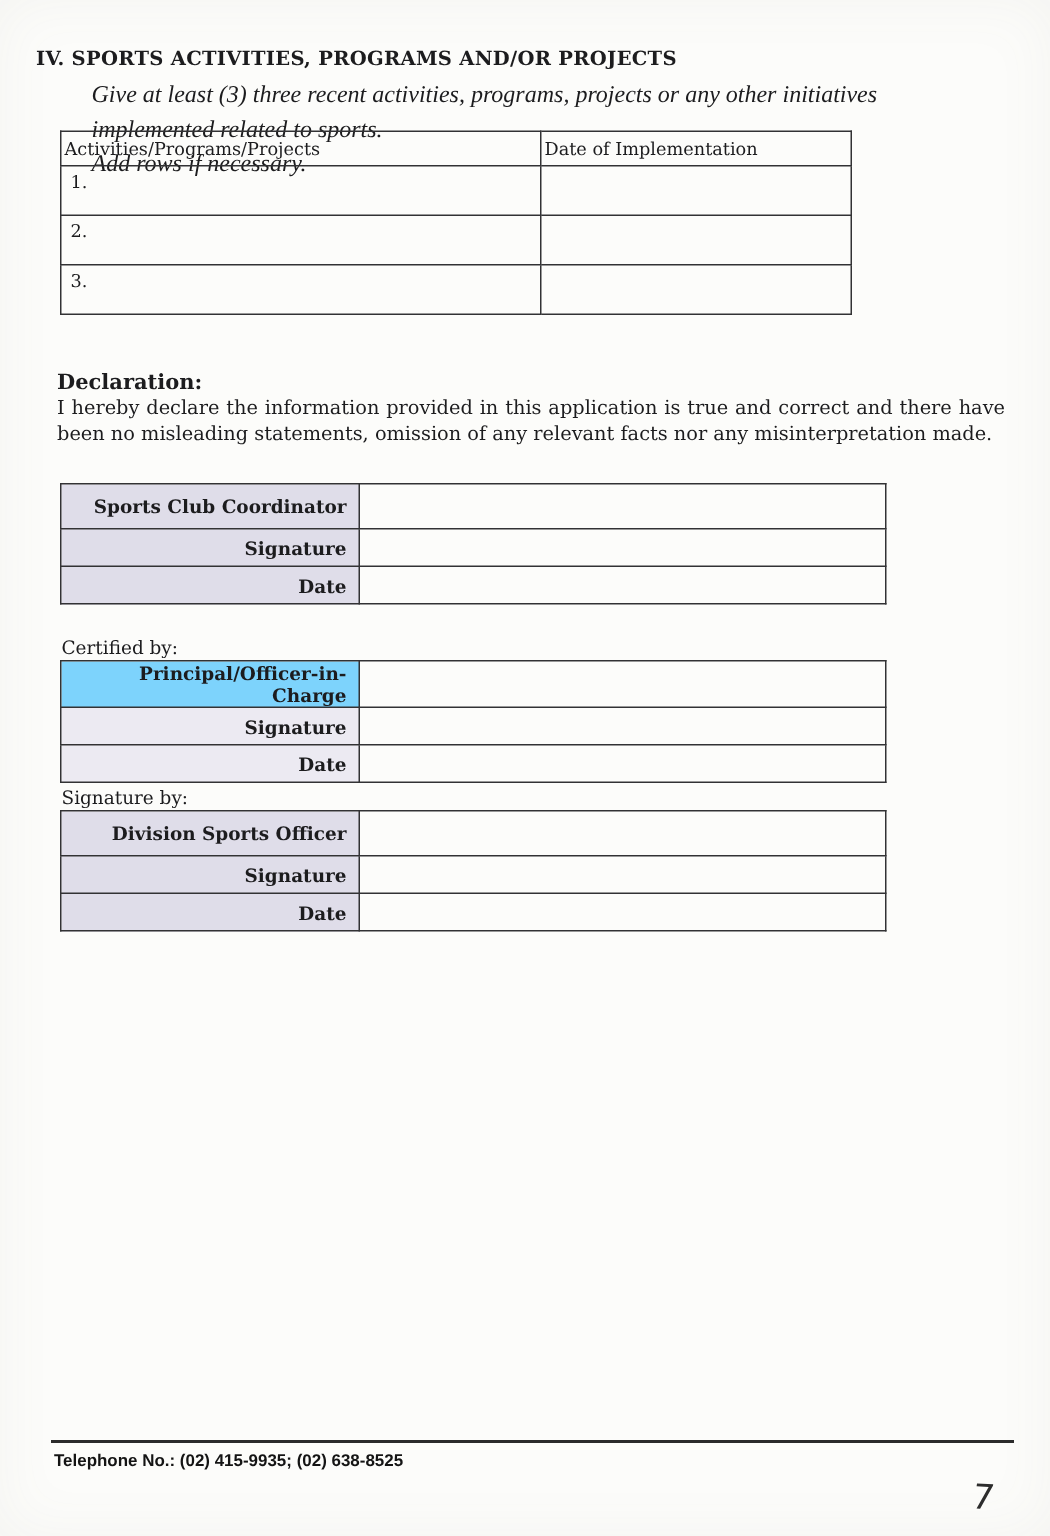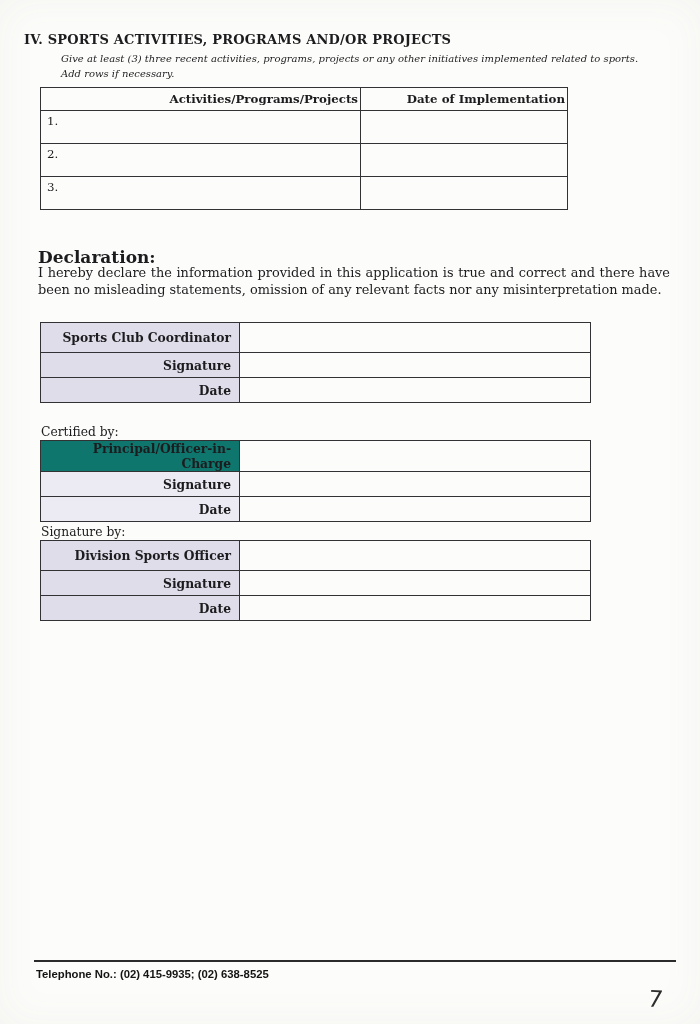--- a/index.html
+++ b/index.html
@@ -9,48 +9,48 @@
     background:#fcfcfa; color:#1c1c1e;
     font-family:"DejaVu Serif", serif; overflow:hidden;
     box-shadow: inset 0 0 40px rgba(120,115,105,0.06);
   }
   .heading {
     position:absolute; left:24px; top:32px;
     font-size:13px; font-weight:bold; letter-spacing:0.2px; white-space:nowrap;
   }
   .note {
     position:absolute; left:61px; top:52px; width:600px;
-    font-style:italic; font-size:10px; line-height:1.45;
+    font-style:italic; font-size:16px; line-height:1.45;font-family:Liberation Serif, serif;
   }
   .acts-table {
     position:absolute; left:40px; top:87px; width:527px;
     border-collapse:collapse; table-layout:fixed;
   }
   .acts-table th, .acts-table td { border:1.4px solid #323234; }
   .acts-table th {
-    font-weight:bold; font-size:11.8px; height:20px;
-    text-align:right; padding:1px 2px;
+    font-weight:normal; font-size:11.8px; height:20px;
+    text-align:left; padding:1px 2px;
   }
   .acts-table td { height:26px; font-size:11.8px; vertical-align:top; padding:3px 6px; }
   .col-activity { width:320px; }
   .col-date { width:207px; }
 
   .sig-block { position:absolute; left:40px; width:530px; }
   .sig-caption { font-size:12.3px; margin:0 0 1px 1px; }
   .sig-table { border-collapse:collapse; width:530px; table-layout:fixed; }
   .sig-table td { border:1.4px solid #323234; }
   .sig-table .lbl {
     width:182px; text-align:right; padding:0 8px;
     font-weight:bold; font-size:12.3px;
   }
   .sig-table .val { width:348px; }
   .sig-table tr.r1 td { height:27px; }
   .sig-table tr.r2 td, .sig-table tr.r3 td { height:22px; }
 
-  .decl-heading { position:absolute; left:38px; top:247px; font-size:17px; font-weight:bold; }
+  .decl-heading { position:absolute; left:38px; top:247px; font-size:14px; font-weight:bold; }
   .decl-body {
     position:absolute; left:38px; top:264px; width:632px;
     font-size:12.9px; line-height:1.33; text-align:justify;
   }
 
   .footer-rule { position:absolute; left:34px; top:960px; width:642px; height:2px; background:#2b2b2b; }
   .footer-text {
     position:absolute; left:36px; top:966px;
     font-family:"Liberation Sans", sans-serif; font-weight:bold;
     font-size:11.3px; line-height:1.55; color:#141414;
@@ -120,21 +120,21 @@
         </tr>
       </tbody>
     </table>
   </div>
 
   <div class="sig-block" style="top:425px">
     <div class="sig-caption">Certified by:</div>
     <table class="sig-table">
       <tbody>
         <tr class="r1">
-          <td class="lbl" style="background-color: #0f766e;">Principal/Officer-in-Charge</td>
+          <td class="lbl" style="background-color: #7dd3fc;">Principal/Officer-in-Charge</td>
           <td class="val"></td>
         </tr>
         <tr class="r2">
           <td class="lbl" style="background-color: rgb(236, 234, 242);">Signature</td>
           <td class="val"></td>
         </tr>
         <tr class="r3">
           <td class="lbl" style="background-color: rgb(236, 234, 242);">Date</td>
           <td class="val"></td>
         </tr>

